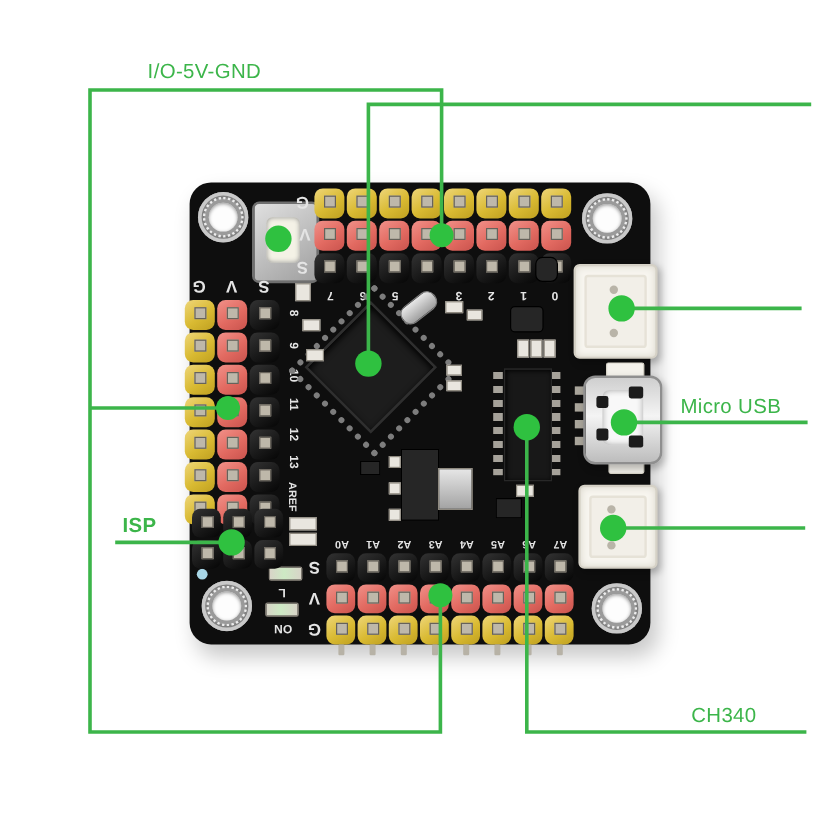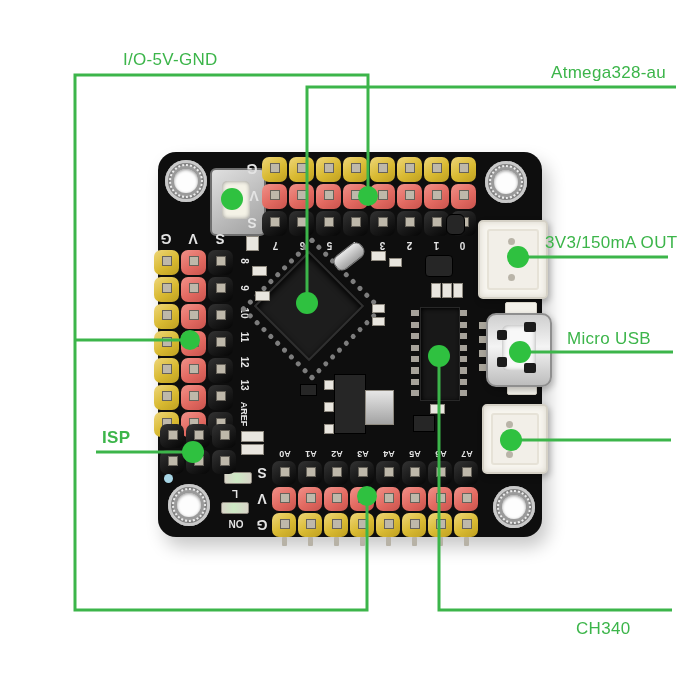--- a/index.html
+++ b/index.html
@@ -321,19 +321,17 @@
       <circle cx="518" cy="257" r="11"></circle>
       <circle cx="520" cy="352" r="11"></circle>
       <circle cx="511" cy="440" r="11"></circle>
       <circle cx="193" cy="452" r="11"></circle>
       <circle cx="439" cy="356" r="11"></circle>
       <circle cx="232" cy="199" r="11"></circle>
     </g>
   </svg>
 
   <div class="ann-label" style="left:123px;top:50px;">I/O-5V-GND</div>
-  <div class="ann-label" style="left:551px;top:63px;">Atmega328-au</div>
-  <div class="ann-label" style="left:545px;top:233px;">3V3/150mA OUT</div>
   <div class="ann-label" style="left:567px;top:329px;">Micro USB</div>
   <div class="ann-label" style="left:102px;top:428px;font-weight:bold;">ISP</div>
-  <div class="ann-label" style="left:576px;top:587px;margin-top:32px;">CH340</div>
+  <div class="ann-label" style="left:576px;top:587px;">CH340</div>
 
 </div>
 
 </body></html>

